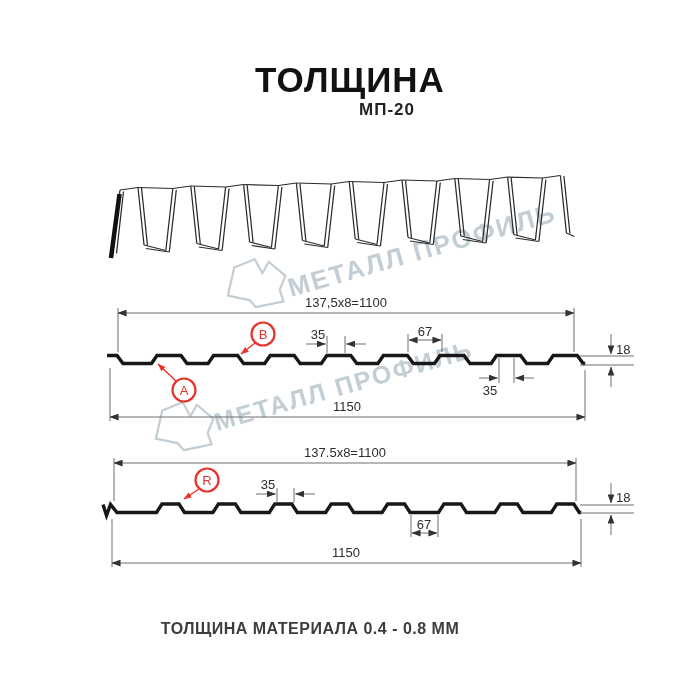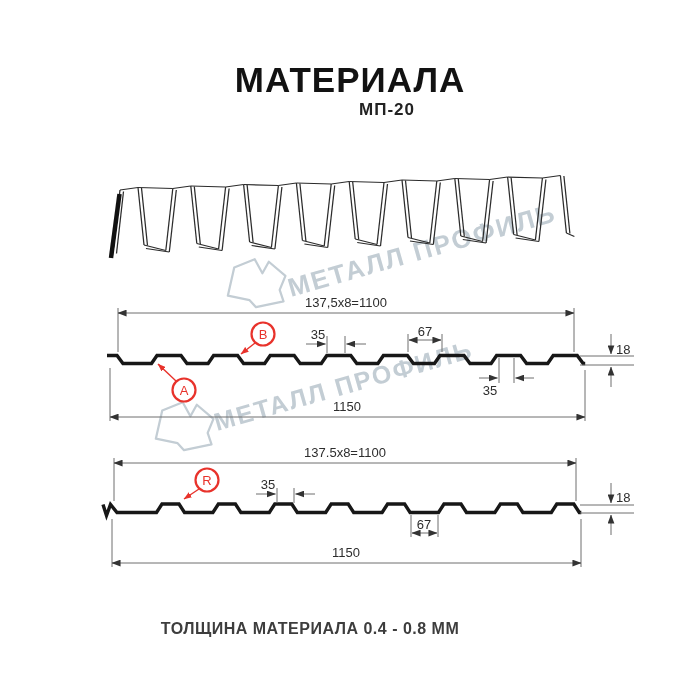--- a/index.html
+++ b/index.html
@@ -20,21 +20,21 @@
     font-size:16px;font-weight:600;letter-spacing:.5px;color:#3d3d3d;
   }
   svg text{font-family:"Liberation Sans", sans-serif;}
   .dimtxt{font-size:13px;fill:#2d2d2d;}
   .circtxt{font-size:13px;fill:#e8322b;}
   .wmtxt{font-size:26px;font-weight:bold;letter-spacing:2px;fill:#c3cdd4;}
 </style>
 </head>
 <body>
 
-<div class="title">МАТЕРИАЛА</div>
+<div class="title">ТОЛЩИНА</div>
 <div class="subtitle">МП-20</div>
 
 <svg id="dwg" width="700" height="700" viewBox="0 0 700 700" style="position:absolute;top:0;left:0;">
   <defs>
     <marker id="arr" viewBox="0 0 8 6" refX="7.6" refY="3" markerWidth="9" markerHeight="7" orient="auto-start-reverse" markerUnits="userSpaceOnUse">
       <path d="M0,0 L8,3 L0,6 Z" fill="#333"></path>
     </marker>
     <marker id="arrR" viewBox="0 0 8 6" refX="7.6" refY="3" markerWidth="8" markerHeight="6" orient="auto-start-reverse" markerUnits="userSpaceOnUse">
       <path d="M0,0 L8,3 L0,6 Z" fill="#e8322b"></path>
     </marker>

